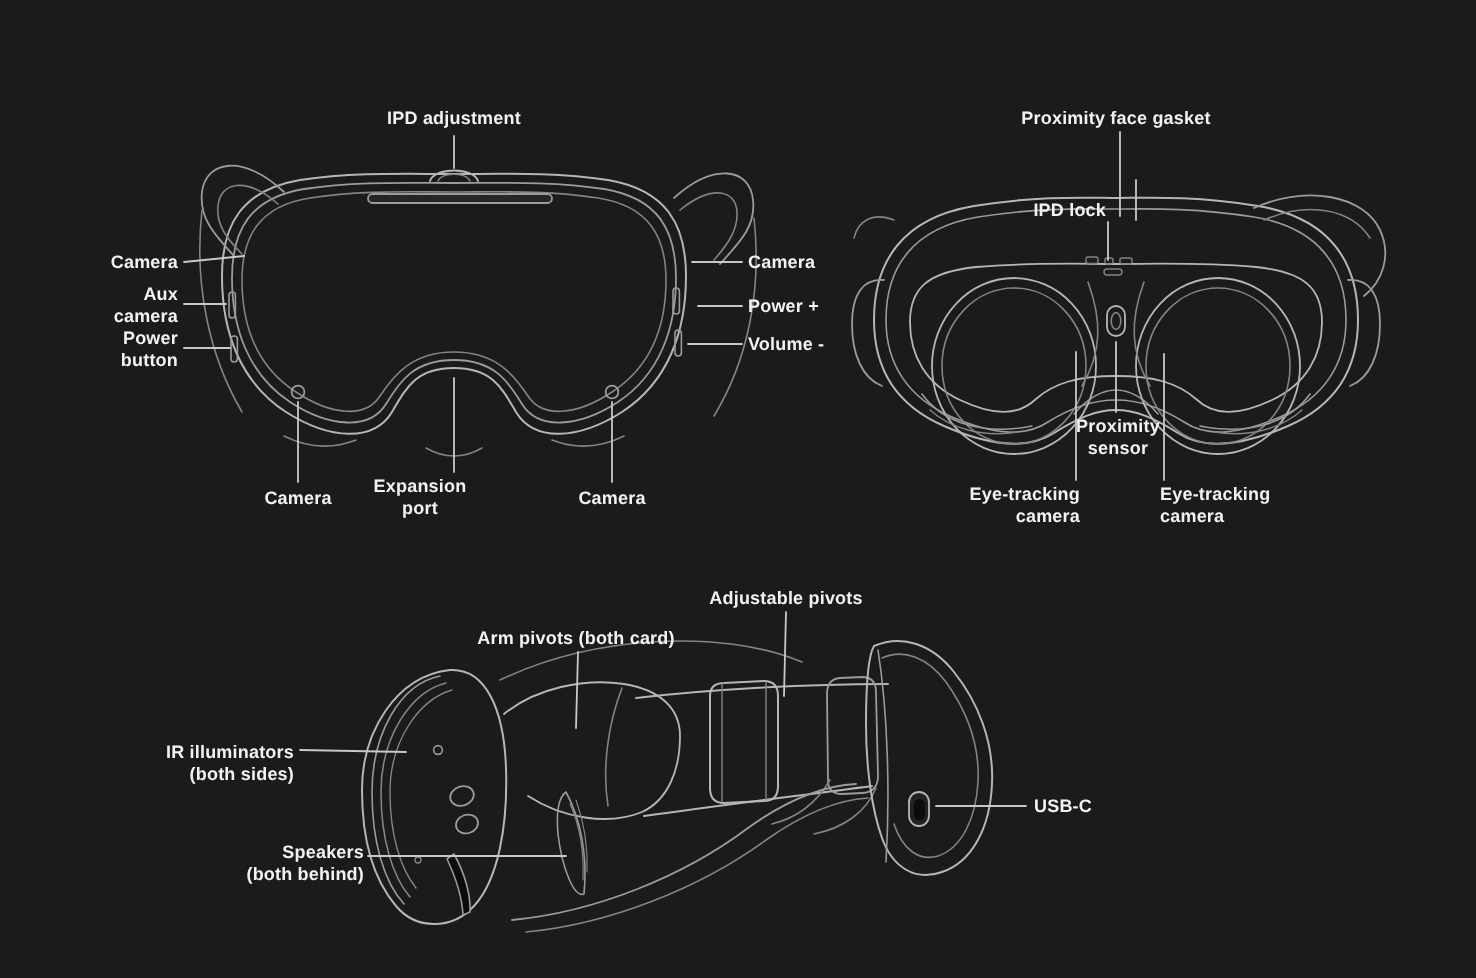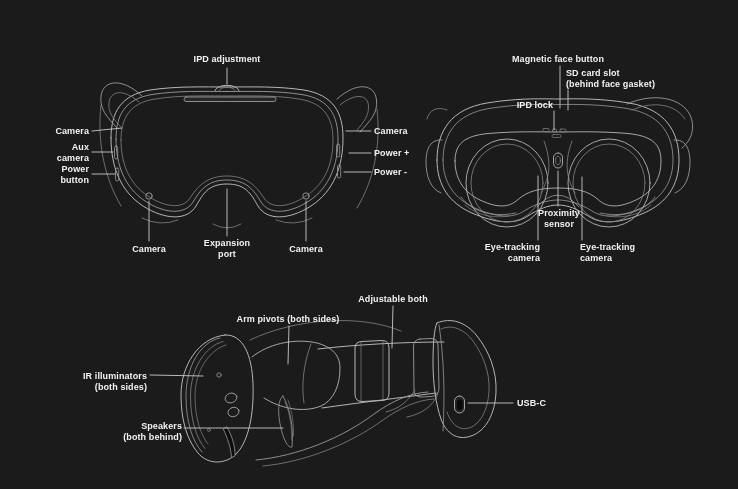--- a/index.html
+++ b/index.html
@@ -143,38 +143,36 @@
   </svg>
 
   <div class="label ta-c" style="left:227px;top:54px">IPD adjustment</div>
   <div class="label ta-r" style="left:89px;top:126px">Camera</div>
   <div class="label ta-r" style="left:89px;top:142px">Aux
 camera</div>
   <div class="label ta-r" style="left:89px;top:164px">Power
 button</div>
   <div class="label ta-l" style="left:374px;top:126px">Camera</div>
   <div class="label ta-l" style="left:374px;top:148px">Power +</div>
-  <div class="label ta-l" style="left:374px;top:167px">Power -</div>
+  <div class="label ta-l" style="left:374px;top:167px">Volume -</div>
   <div class="label ta-c" style="left:149px;top:244px">Camera</div>
-  <div class="label ta-c" style="left:227px;top:238px">Expansion
+  <div class="label ta-c" style="left:210px;top:238px">Expansion
 port</div>
   <div class="label ta-c" style="left:306px;top:244px">Camera</div>
 
-  <div class="label ta-c" style="left:558px;top:54px">Magnetic face button</div>
-  <div class="label ta-l" style="left:566px;top:68px">SD card slot
-(behind face gasket)</div>
+  <div class="label ta-c" style="left:558px;top:54px">Proximity face gasket</div>
   <div class="label ta-r" style="left:553px;top:100px">IPD lock</div>
   <div class="label ta-c" style="left:559px;top:208px">Proximity
 sensor</div>
   <div class="label ta-r" style="left:540px;top:242px">Eye-tracking
 camera</div>
   <div class="label ta-l" style="left:580px;top:242px">Eye-tracking
 camera</div>
 
-  <div class="label ta-c" style="left:393px;top:294px">Adjustable both</div>
-  <div class="label ta-c" style="left:288px;top:314px">Arm pivots (both sides)</div>
+  <div class="label ta-c" style="left:393px;top:294px">Adjustable pivots</div>
+  <div class="label ta-c" style="left:288px;top:314px">Arm pivots (both card)</div>
   <div class="label ta-r" style="left:147px;top:371px">IR illuminators
 (both sides)</div>
   <div class="label ta-r" style="left:182px;top:421px">Speakers
 (both behind)</div>
   <div class="label ta-l" style="left:517px;top:398px">USB-C</div>
 
 </div>
 
 </body></html>

